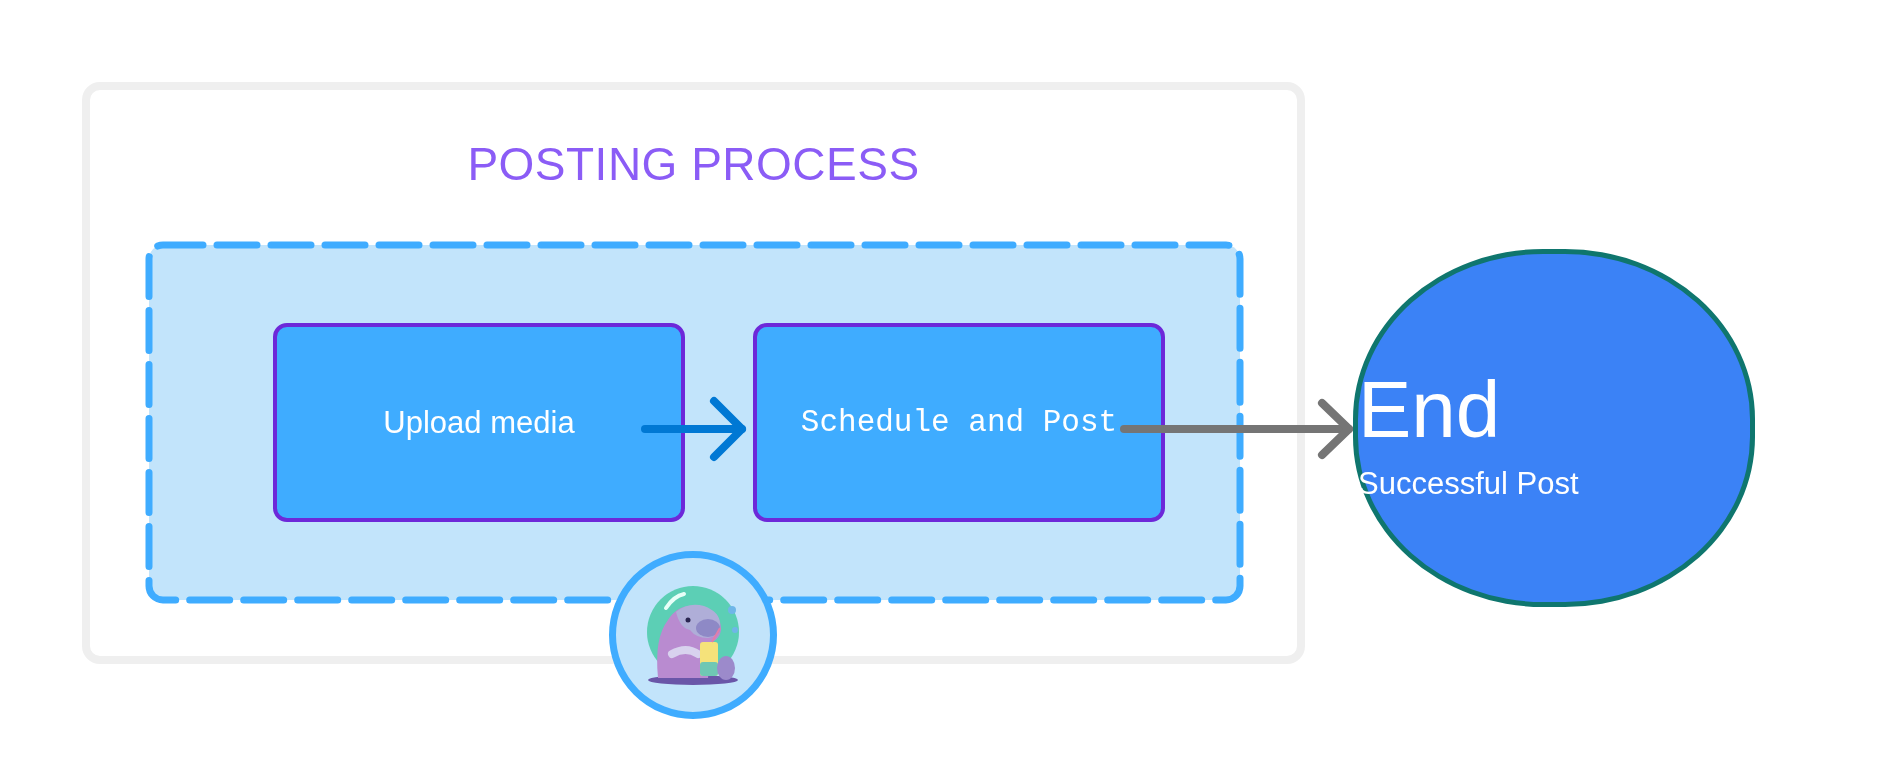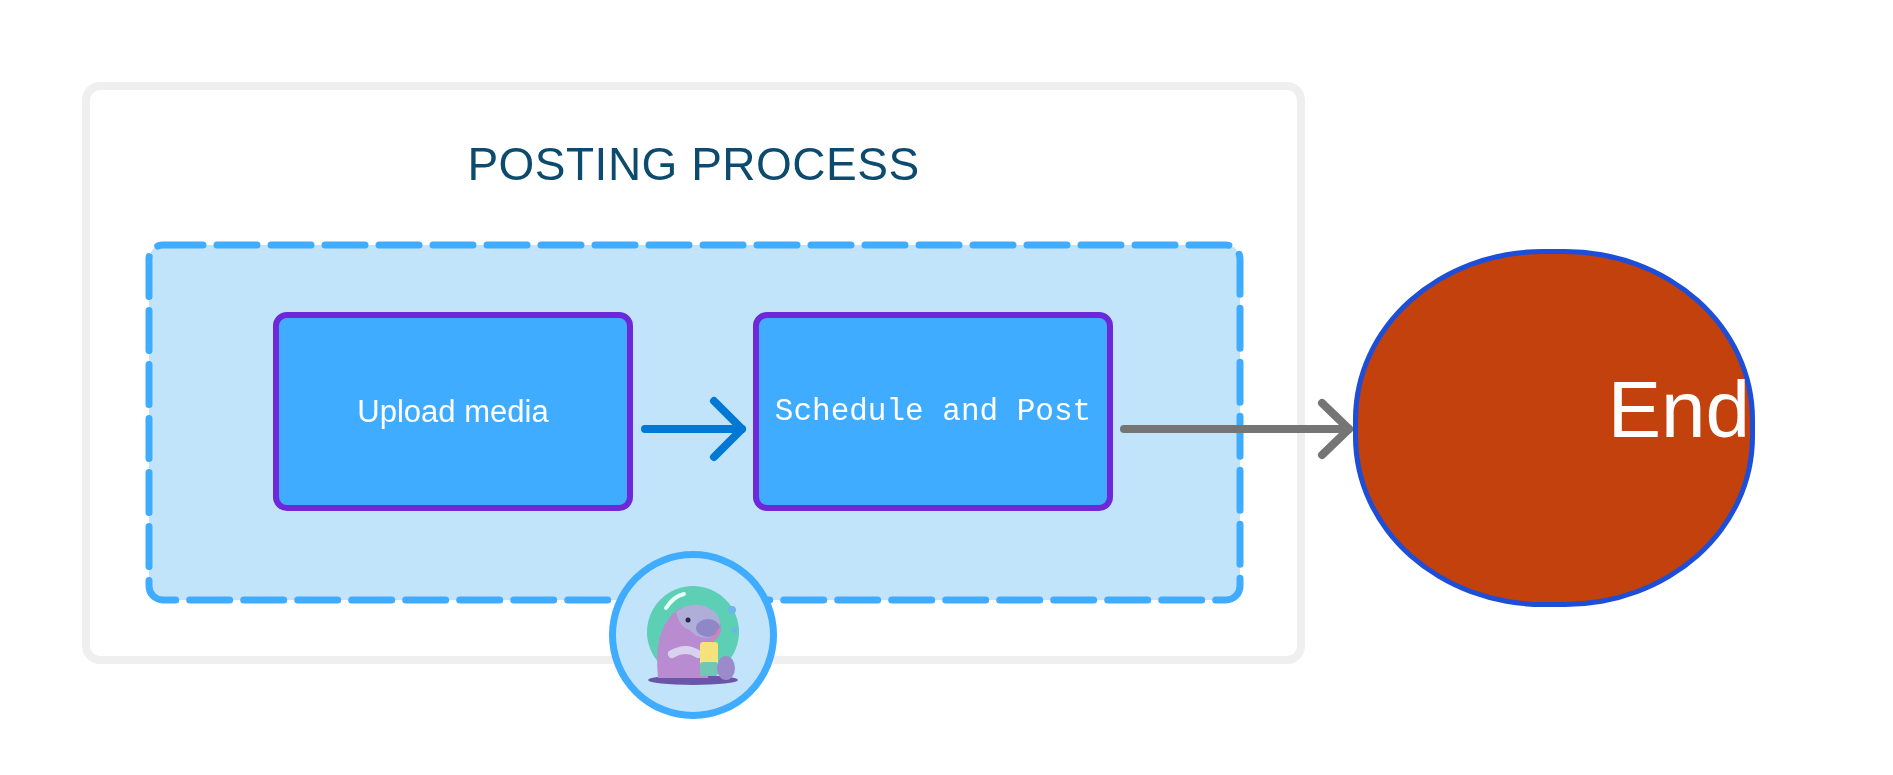--- a/index.html
+++ b/index.html
@@ -6,40 +6,40 @@
   body { width: 1893px; height: 775px; position: relative; overflow: hidden;
          font-family: "Liberation Sans", "DejaVu Sans", sans-serif; }
   .abs { position: absolute; box-sizing: border-box; }
 
   .group {
     left: 82px; top: 82px; width: 1223px; height: 582px;
     border: 8px solid #EFEFEF; border-radius: 18px; background: #ffffff;
   }
   .group-title {
     left: 82px; top: 136px; width: 1223px; text-align: center;
-    font-size: 46px; color: #0c4a6e; letter-spacing: 0.5px; line-height: 56px;
+    font-size: 46px; color: #8b5cf6; letter-spacing: 0.5px; line-height: 56px;
   }
   .dashed-svg { left: 140px; top: 236px; }
 
   .step {
-    top: 312px; width: 360px; height: 199px;
-    background: #3FACFF; border: 6px solid #6d28d9; border-radius: 14px;
+    top: 323px; width: 412px; height: 199px;
+    background: #3FACFF; border: 4px solid #6d28d9; border-radius: 14px;
     display: flex; align-items: center; justify-content: center;
     color: #ffffff; font-size: 31px;
   }
   .step-upload { left: 273px; }
   .step-schedule { left: 753px; font-family: Liberation Mono, monospace; }
 
   .connector-svg { left: 0; top: 0; pointer-events: none; }
 
   .end-node {
     left: 1353px; top: 249px; width: 402px; height: 358px;
-    background: #c2410c; border: 5px solid #1d4ed8;
+    background: #3b82f6; border: 5px solid #0f766e;
     border-radius: 190px / 170px;
-    color: #ffffff; text-align: right;
+    color: #ffffff; text-align: left;
   }
   .end-title { position: absolute; left: 0; right: 0; top: 116px;
     font-size: 80px; line-height: 80px; }
   .end-sub { position: absolute; left: 0; right: 0; top: 213px;
     font-size: 31px; line-height: 34px; }
 
   .avatar {
     left: 609px; top: 551px; width: 168px; height: 168px;
     border-radius: 50%; border: 7px solid #3FACFF; background: #C2E4FB;
     overflow: hidden;
@@ -69,20 +69,21 @@
     <polyline points="714,401 742,429 714,457" fill="none" stroke="#0078D4" stroke-width="8" stroke-linecap="round" stroke-linejoin="round"></polyline>
   </g>
   <g>
     <line x1="1124" y1="429" x2="1349" y2="429" stroke="#757575" stroke-width="8" stroke-linecap="round"></line>
     <polyline points="1322,403 1349,429 1322,455" fill="none" stroke="#757575" stroke-width="8" stroke-linecap="round" stroke-linejoin="round"></polyline>
   </g>
 </svg>
 
 <div class="abs end-node">
   <div class="end-title">End</div>
+  <div class="end-sub">Successful Post</div>
 </div>
 
 <div class="abs avatar">
   <svg width="154" height="154" viewBox="0 0 154 154">
     <circle cx="77" cy="74" r="46" fill="#5CCFB5"></circle>
     <path d="M50 50 Q58 38 68 36" stroke="#E8FFF8" stroke-width="4" fill="none" stroke-linecap="round"></path>
     <circle cx="116" cy="52" r="4" fill="#6FB6E8"></circle>
     <circle cx="119" cy="72" r="3" fill="#6FB6E8"></circle>
     <ellipse cx="77" cy="122" rx="45" ry="5" fill="#6A56A8"></ellipse>
     <path d="M42 120 Q38 80 52 62 Q62 46 80 48 Q100 50 104 64 Q108 78 96 84 L92 120 Z" fill="#B98BD0"></path>

